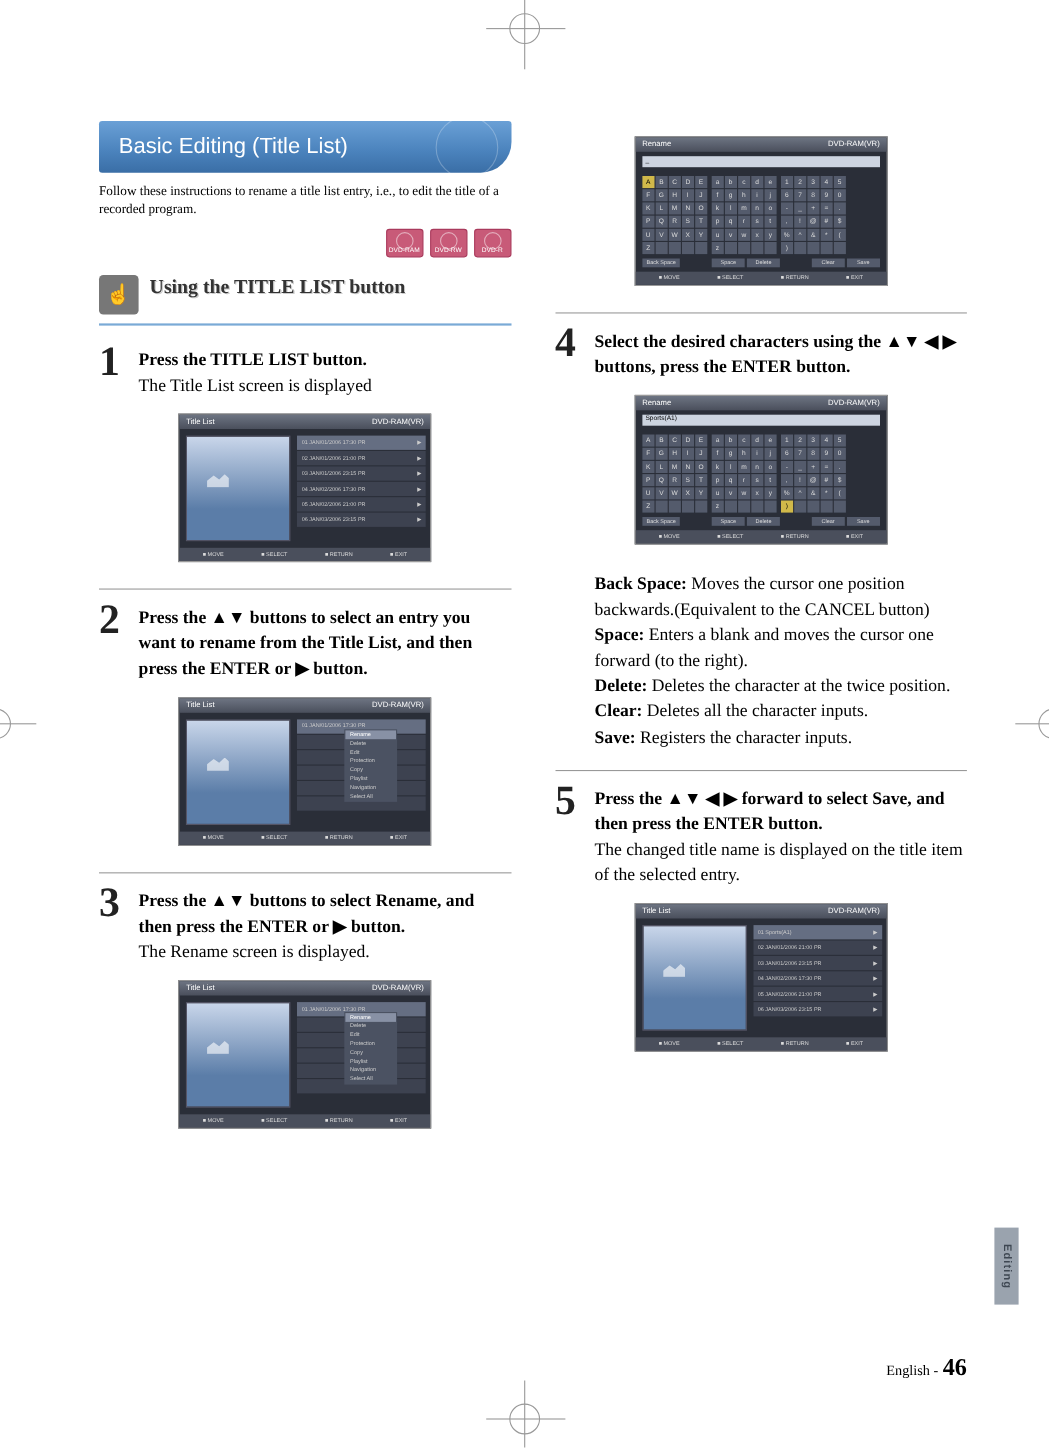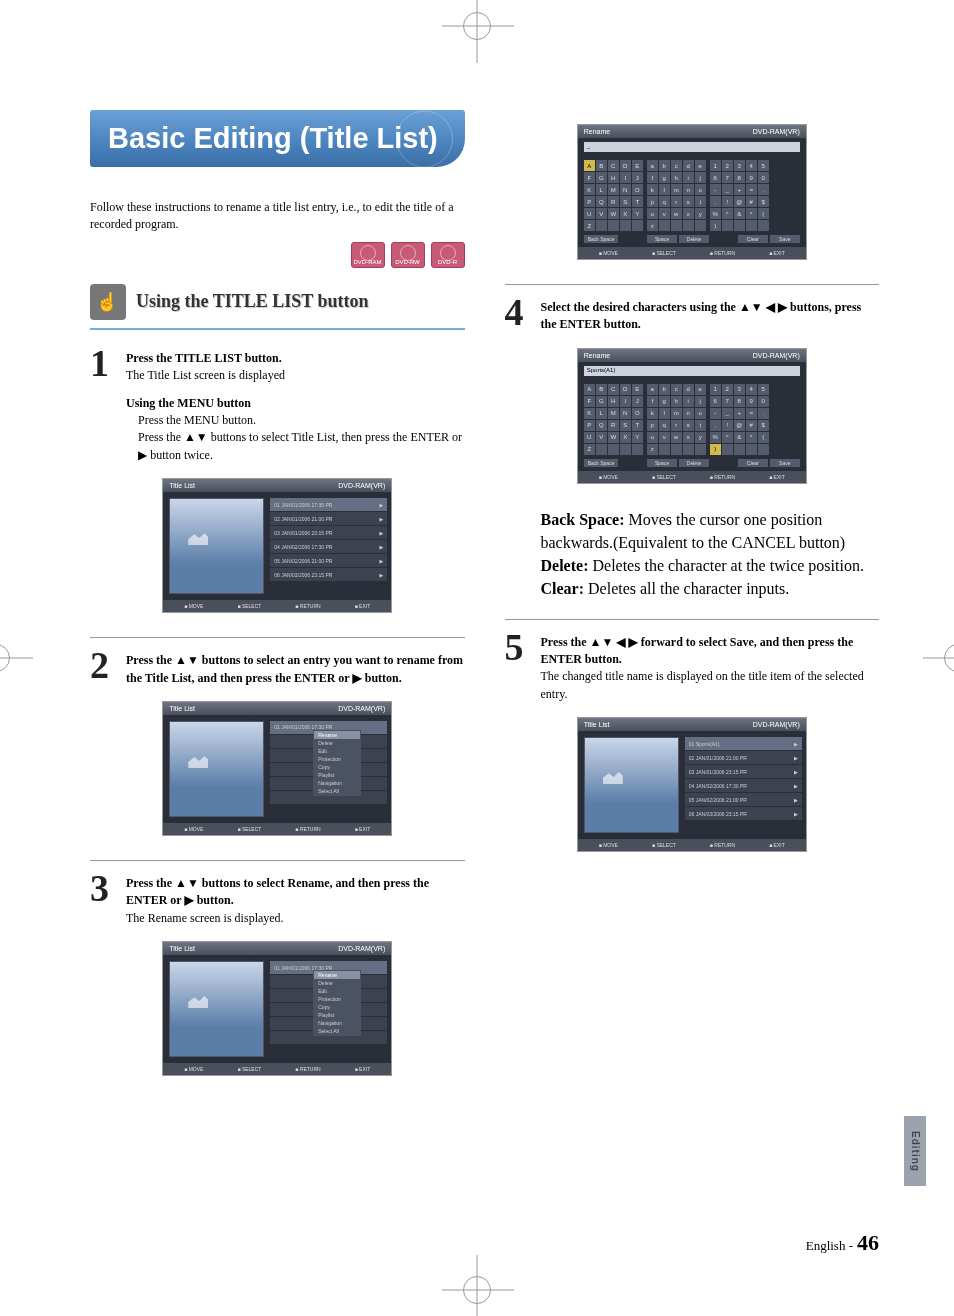--- a/index.html
+++ b/index.html
@@ -55,25 +55,25 @@
   }
   .col {
     flex: 1;
     width: 50%;
   }
 
   .title-banner {
     background: linear-gradient(to bottom, #6aa0d6, #4a82bc 60%, #3a6ea6);
     color: #fff;
     font-family: Arial, Helvetica, sans-serif;
-    font-weight: bold;
-    font-size: 29px;
+    font-weight: normal;
+    font-size: 20px;
     padding: 12px 18px;
     border-radius: 3px 3px 28px 3px;
-    margin-bottom: 32px;
+    margin-bottom: 8px;
     position: relative;
   }
   .title-banner::after {
     content:"";
     position:absolute;
     right:12px; top:50%;
     width:55px; height:55px;
     border:1px solid rgba(255,255,255,.25);
     border-radius:50%;
     transform:translateY(-50%);
@@ -124,21 +124,20 @@
     position:absolute;
     top:2px; left:50%;
     transform:translateX(-50%);
     width:14px; height:14px;
     border:1px solid rgba(255,255,255,.5);
     border-radius:50%;
   }
 
   .subhdr-row {
     display: flex;
-    align-items: center;
     gap: 10px;
     margin-bottom: 8px;
   }
   .hand-icon {
     width: 36px; height: 36px;
     background: #777;
     border-radius: 4px;
     position: relative;
   }
   .hand-icon::after {
@@ -170,21 +169,21 @@
   .step .num {
     font-family: Georgia, serif;
     font-size: 38px;
     font-weight: bold;
     line-height: 0.8;
     min-width: 28px;
     color: #222;
   }
   .step .body {
     flex: 1;
-    font-size: 12px;
+    font-size: 16px;
     line-height: 1.45;
     padding-top: 2px;
   }
   .step .body .bold { font-weight: bold; }
 
   .sub-indent {
     margin-left: 36px;
     font-size: 12px;
     line-height: 1.45;
   }
@@ -410,27 +409,20 @@
         <div class="hand-icon"></div>
         <div class="subhdr-text">Using the TITLE LIST button</div>
       </div>
       <div class="blue-underline"></div>
 
       <div class="step">
         <div class="num">1</div>
         <div class="body">
           <span class="bold">Press the TITLE LIST button.</span><br>
           <span>The Title List screen is displayed</span>
-        </div>
-      </div>
-      <div class="sub-indent">
-        <div><span class="bold">Using the MENU button</span></div>
-        <div style="padding-left:12px">
-          <div>Press the MENU button.</div>
-          <div>Press the ▲▼ buttons to select Title List, then press the ENTER or ▶ button twice.</div>
         </div>
       </div>
 
       <div class="dvd-shot">
         <div class="topbar">
           <span>Title List</span>
           <span>DVD-RAM(VR)</span>
         </div>
         <div class="content">
           <div class="thumb"></div>
@@ -814,22 +806,24 @@
         <div class="bottombar">
           <span>MOVE</span>
           <span>SELECT</span>
           <span>RETURN</span>
           <span>EXIT</span>
         </div>
       </div>
 
       <div class="def-block">
         <div><span class="term">Back Space:</span><span> Moves the cursor one position backwards.(Equivalent to the CANCEL button)</span></div>
+        <div><span class="term">Space:</span><span> Enters a blank and moves the cursor one forward (to the right).</span></div>
         <div><span class="term">Delete:</span><span> Deletes the character at the twice position.</span></div>
         <div><span class="term">Clear:</span><span> Deletes all the character inputs.</span></div>
+        <div><span class="term">Save:</span><span> Registers the character inputs.</span></div>
       </div>
 
       <div class="grey-hr"></div>
 
       <div class="step">
         <div class="num">5</div>
         <div class="body">
           <span class="bold">Press the ▲▼ ◀ ▶ forward to select Save, and then press the ENTER button.</span><br>
           <span>The changed title name is displayed on the title item of the selected entry.</span>
         </div>

